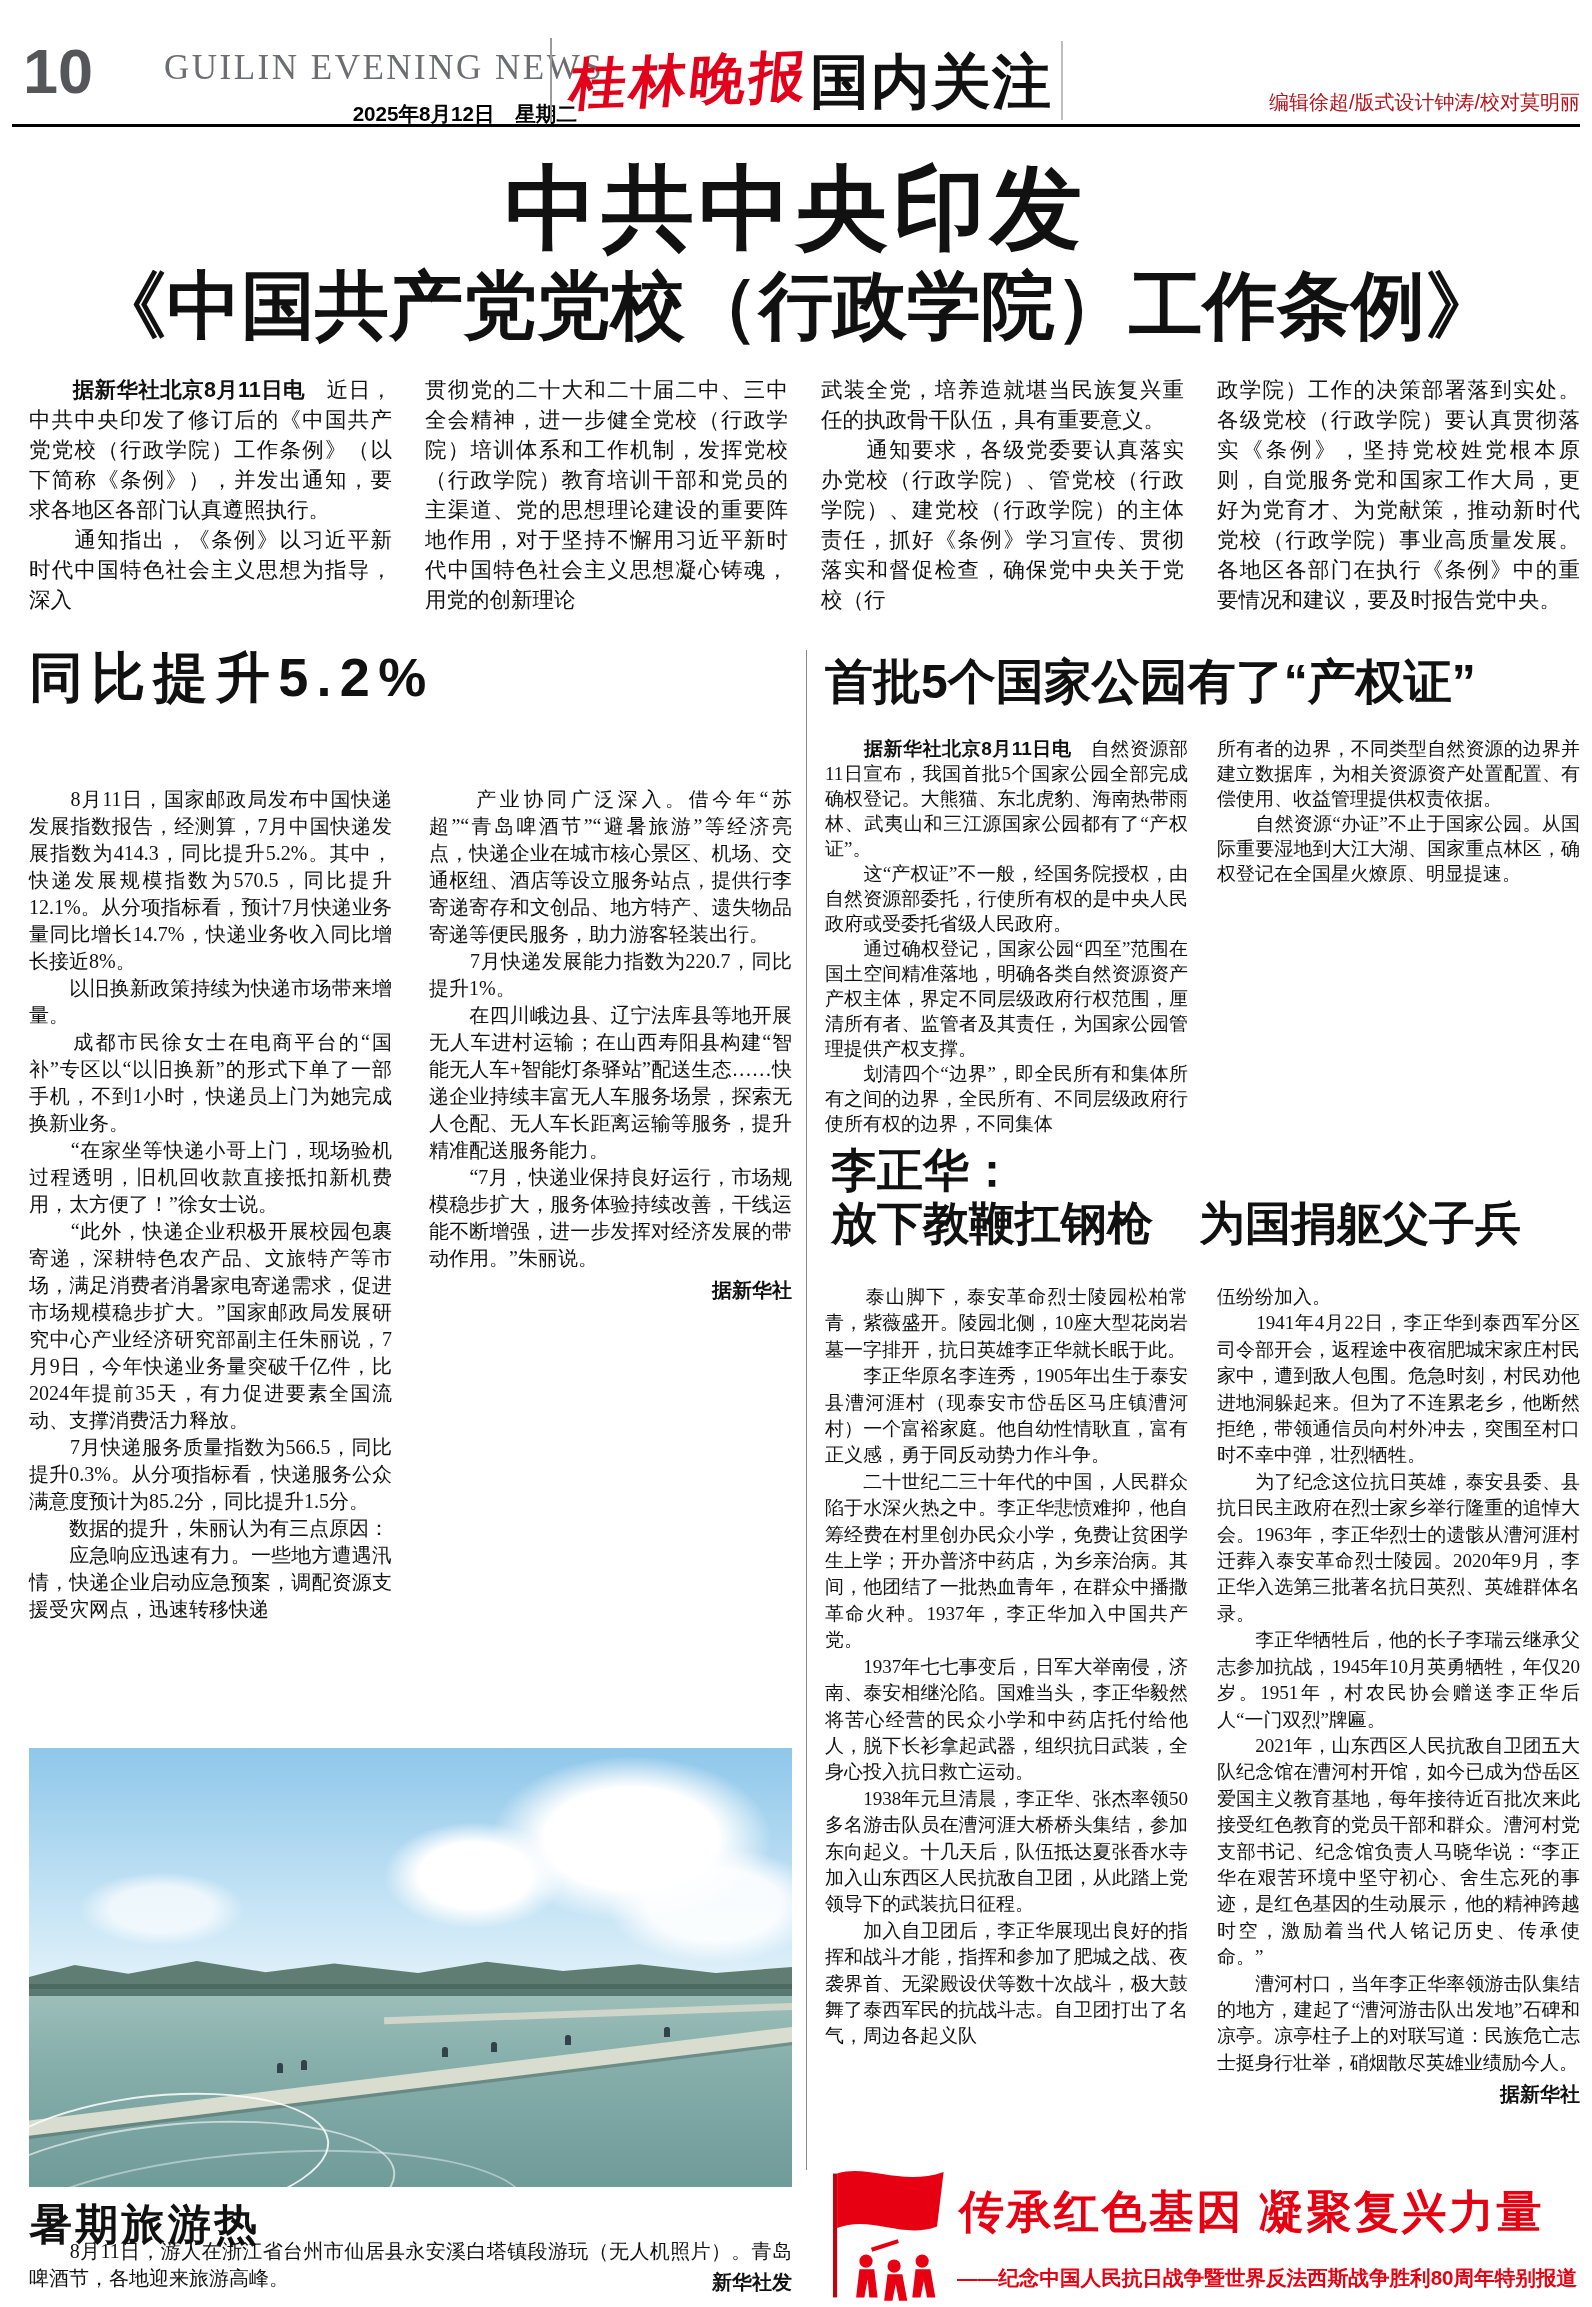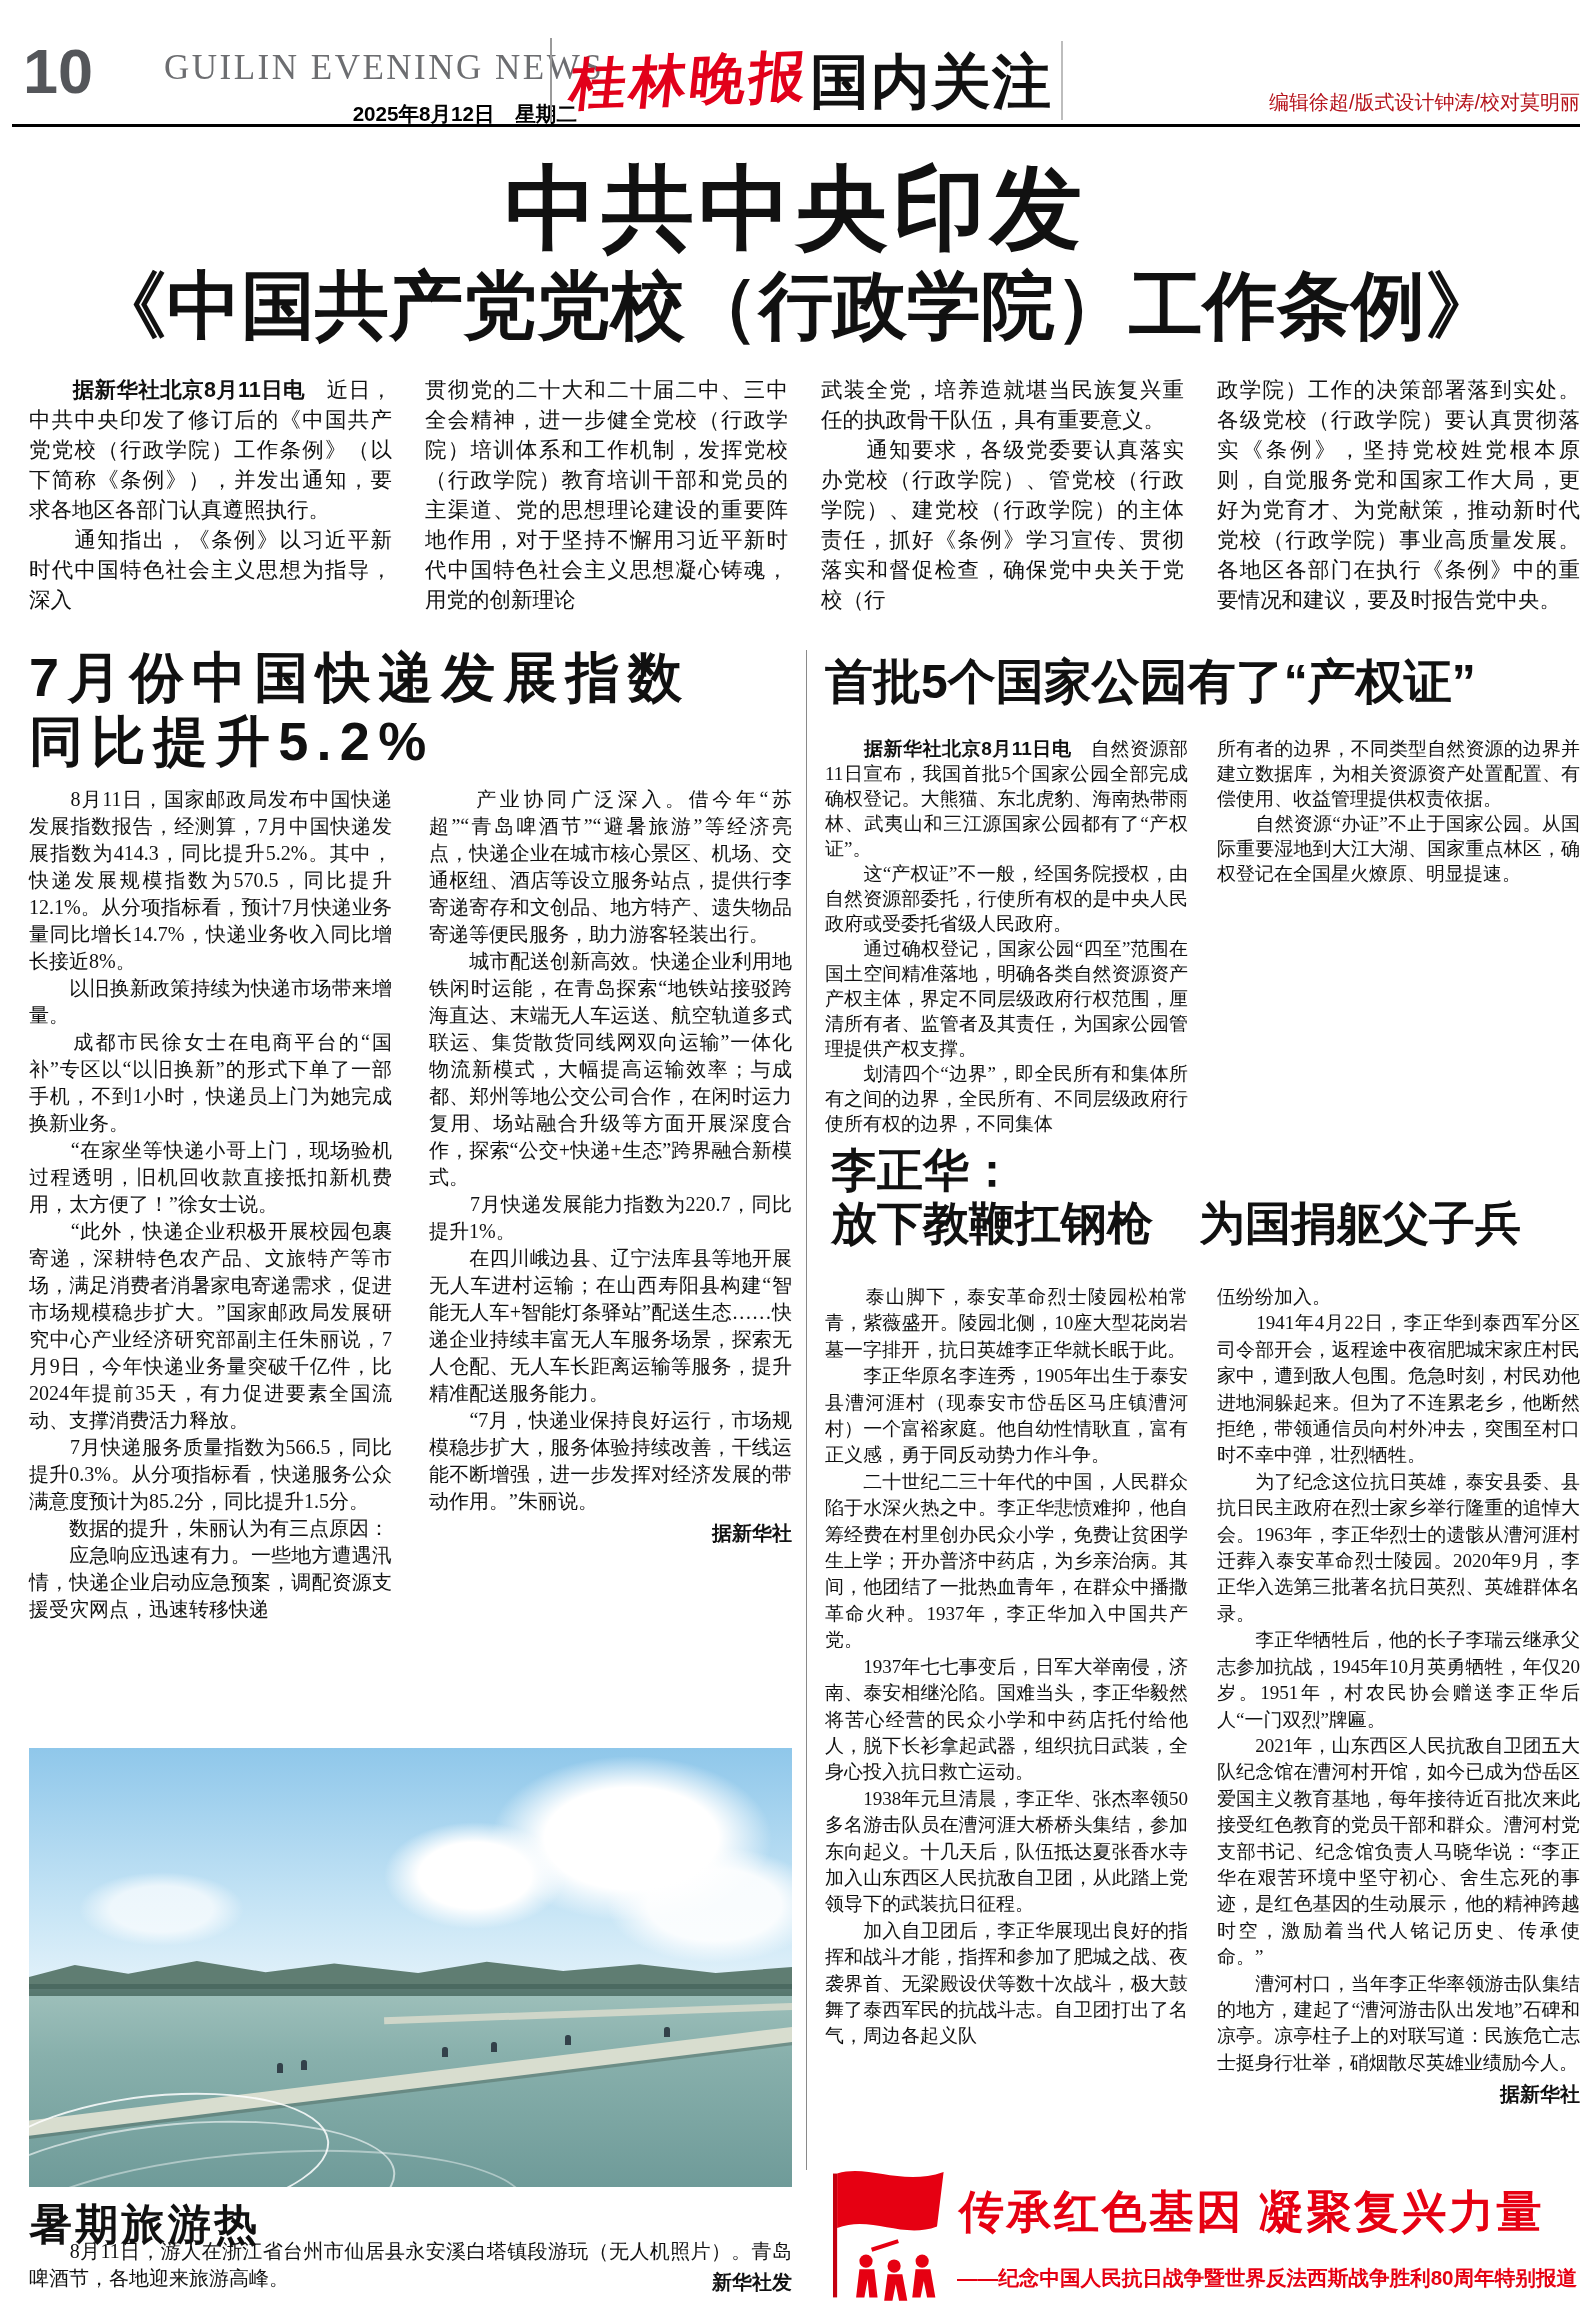--- a/index.html
+++ b/index.html
@@ -101,40 +101,38 @@
         <p class="para">　　通知要求，各级党委要认真落实办党校（行政学院）、管党校（行政学院）、建党校（行政学院）的主体责任，抓好《条例》学习宣传、贯彻落实和督促检查，确保党中央关于党校（行</p>
       </div>
   </div>
   <div class="abs lead-col" style="left:1217px;top:375px;">
     <p class="para">政学院）工作的决策部署落到实处。各级党校（行政学院）要认真贯彻落实《条例》，坚持党校姓党根本原则，自觉服务党和国家工作大局，更好为党育才、为党献策，推动新时代党校（行政学院）事业高质量发展。各地区各部门在执行《条例》中的重要情况和建议，要及时报告党中央。</p>
   </div>
 
   <div class="abs rule-v" style="left:806px;top:650px;width:0.8px;height:1520px;"></div>
 
   <div class="abs express-title hei" style="left:29px;top:645px;">
-    <div>7月份中国快递发展指数</div>
     <div>同比提升5.2%</div>
   </div>
 
   <div class="abs express-col" style="left:29px;top:786px;">
     <div>
         <p class="para">　　8月11日，国家邮政局发布中国快递发展指数报告，经测算，7月中国快递发展指数为414.3，同比提升5.2%。其中，快递发展规模指数为570.5，同比提升12.1%。从分项指标看，预计7月快递业务量同比增长14.7%，快递业务收入同比增长接近8%。</p>
         <p class="para">　　以旧换新政策持续为快递市场带来增量。</p>
         <p class="para">　　成都市民徐女士在电商平台的“国补”专区以“以旧换新”的形式下单了一部手机，不到1小时，快递员上门为她完成换新业务。</p>
         <p class="para">　　“在家坐等快递小哥上门，现场验机过程透明，旧机回收款直接抵扣新机费用，太方便了！”徐女士说。</p>
         <p class="para">　　“此外，快递企业积极开展校园包裹寄递，深耕特色农产品、文旅特产等市场，满足消费者消暑家电寄递需求，促进市场规模稳步扩大。”国家邮政局发展研究中心产业经济研究部副主任朱丽说，7月9日，今年快递业务量突破千亿件，比2024年提前35天，有力促进要素全国流动、支撑消费活力释放。</p>
         <p class="para">　　7月快递服务质量指数为566.5，同比提升0.3%。从分项指标看，快递服务公众满意度预计为85.2分，同比提升1.5分。</p>
         <p class="para">　　数据的提升，朱丽认为有三点原因：</p>
         <p class="para">　　应急响应迅速有力。一些地方遭遇汛情，快递企业启动应急预案，调配资源支援受灾网点，迅速转移快递</p>
       </div>
   </div>
   <div class="abs express-col" style="left:429px;top:786px;">
     <div>
         <p class="para">　　产业协同广泛深入。借今年“苏超”“青岛啤酒节”“避暑旅游”等经济亮点，快递企业在城市核心景区、机场、交通枢纽、酒店等设立服务站点，提供行李寄递寄存和文创品、地方特产、遗失物品寄递等便民服务，助力游客轻装出行。</p>
-        <p class="para">　　城市配送创新高效。快递企业利用地铁闲时运能，在青岛探索“地铁站接驳跨海直达、末端无人车运送、航空轨道多式联运、集货散货同线网双向运输”一体化物流新模式，大幅提高运输效率；与成都、郑州等地公交公司合作，在闲时运力复用、场站融合升级等方面开展深度合作，探索“公交+快递+生态”跨界融合新模式。</p>
         <p class="para">　　7月快递发展能力指数为220.7，同比提升1%。</p>
         <p class="para">　　在四川峨边县、辽宁法库县等地开展无人车进村运输；在山西寿阳县构建“智能无人车+智能灯条驿站”配送生态……快递企业持续丰富无人车服务场景，探索无人仓配、无人车长距离运输等服务，提升精准配送服务能力。</p>
         <p class="para">　　“7月，快递业保持良好运行，市场规模稳步扩大，服务体验持续改善，干线运能不断增强，进一步发挥对经济发展的带动作用。”朱丽说。</p>
       </div>
     <div class="byline">据新华社</div>
   </div>
 
   <div class="abs photo" style="left:29px;top:1748px;">
     <div class="cloud" style="left:462px;top:8.3px;width:281px;height:165px;"></div>
     <div class="cloud" style="left:355px;top:74px;width:182px;height:107px;"></div>

